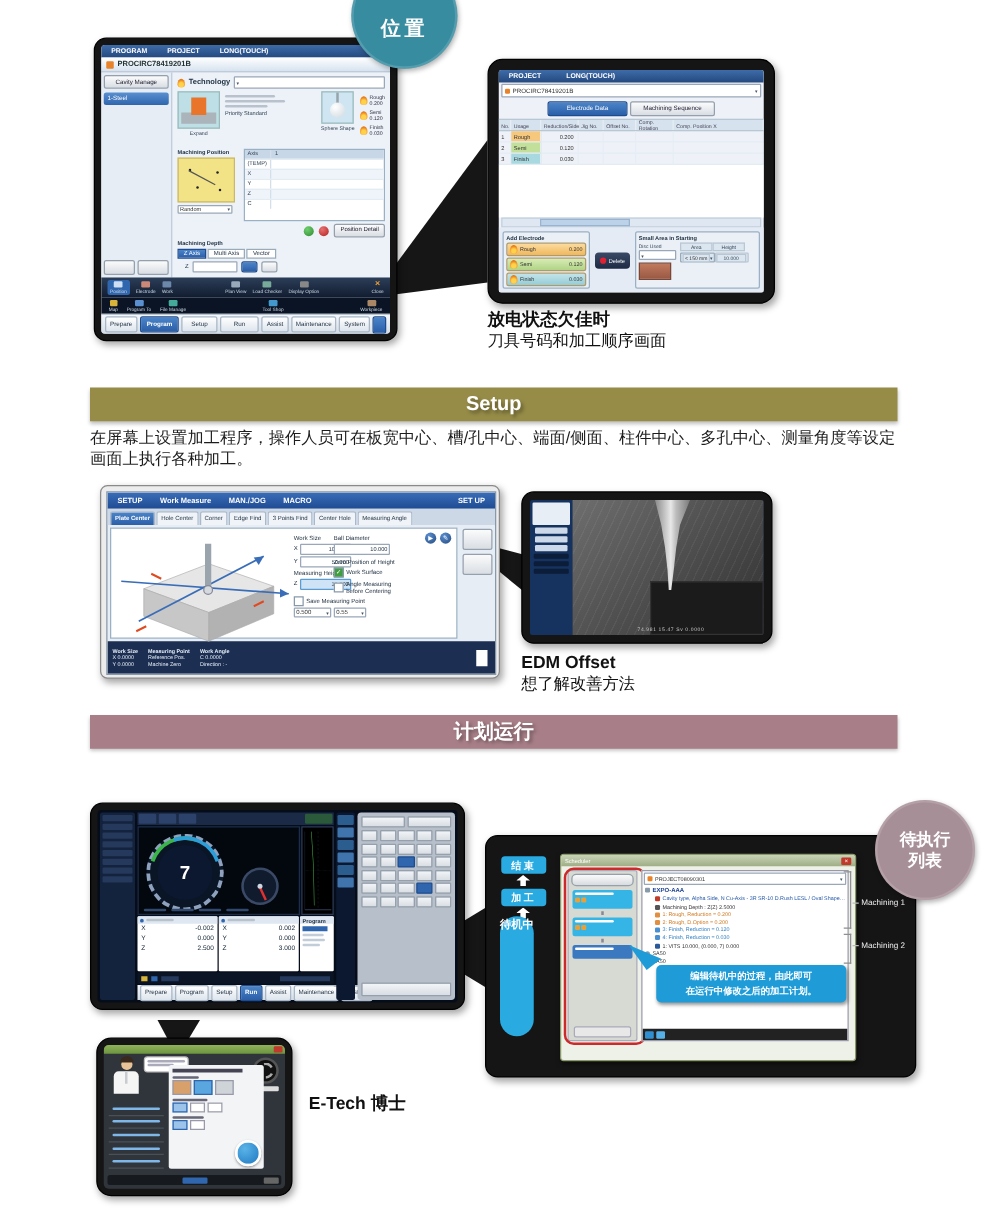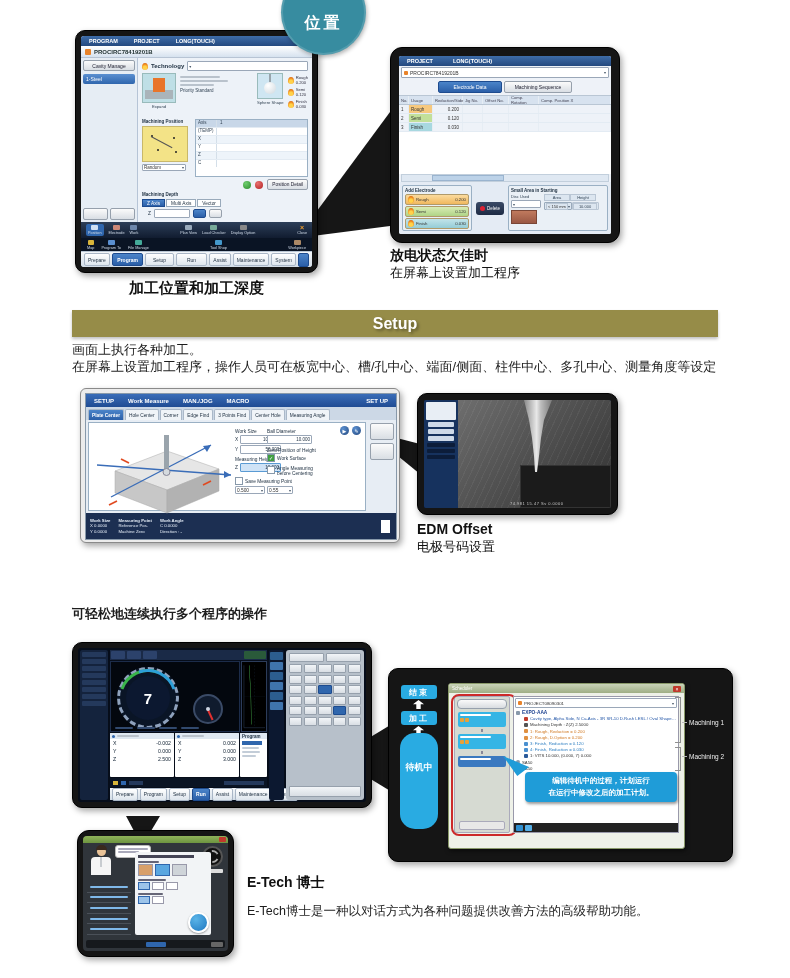--- a/index.html
+++ b/index.html
@@ -224,21 +224,21 @@
   #s5-kptop{display:flex;gap:2px;}
   #s5-kptop .key{flex:1;height:7px;background:linear-gradient(#f2f5f8,#d9dee4);border:1px solid #96a0ac;border-radius:1px;}
   #s5-kpbot{height:9px;background:linear-gradient(#f2f5f8,#d9dee4);border:1px solid #96a0ac;border-radius:1px;margin-top:auto;}
 
   
   #mon6{left:388px;top:668px;width:343px;height:192px;border-radius:10px;}
   .pill{position:absolute;background:#29abe2;border-radius:3px;color:#fff;font-weight:bold;
         display:flex;align-items:center;justify-content:center;}
   #p-end{left:12px;top:16px;width:36px;height:14px;font-size:8px;letter-spacing:2px;}
   #p-mach{left:12px;top:42px;width:36px;height:14px;font-size:8px;letter-spacing:2px;}
-  #p-stby{left:11px;top:64px;width:38px;height:96px;border-radius:15px;font-size:9px;align-items:flex-start;padding-top:28px;box-sizing:border-box;text-align:right;}
+  #p-stby{left:11px;top:64px;width:27px;height:96px;border-radius:15px;font-size:9px;align-items:flex-start;box-sizing:border-box;text-align:right;}
   .uarr{position:absolute;width:11px;height:9px;background:#fff;
         clip-path:polygon(50% 0,100% 48%,70% 48%,70% 100%,30% 100%,30% 48%,0 48%);}
   #ua1{left:24px;top:31px;}
   #ua2{left:24px;top:57px;}
   #s6-win{position:absolute;left:59px;top:14px;width:235px;height:164px;background:#eef1e8;
           border:1px solid #8a9a6a;border-radius:3px;box-shadow:1px 2px 4px rgba(0,0,0,.5);}
   #s6-title{height:9px;background:linear-gradient(#c9d3b8,#9fae85);display:flex;align-items:center;
             padding:0 3px;font-size:4.5px;color:#fff;border-radius:2px 2px 0 0;}
   #s6-title .x{margin-left:auto;width:8px;height:6px;background:#c0392b;color:#fff;font-size:5px;
                display:flex;align-items:center;justify-content:center;border-radius:1px;}
@@ -513,21 +513,20 @@
         <span class="mtab on" style="width:42px">Program</span>
         <span class="mtab" style="width:36px">Setup</span>
         <span class="mtab" style="width:42px">Run</span>
         <span class="mtab" style="width:20px">Assist</span>
         <span class="mtab" style="width:32px">Maintenance</span>
         <span class="mtab" style="width:22px">System</span>
         <span class="bluebtn" style="width:16px;height:12px;margin-left:auto"></span>
       </div>
     </div>
   </div>
-  <div class="cap-b" style="left:75px;top:279px;width:243px;text-align:center;font-size:15px">加工位置和加工深度</div>
 
   <div class="mon" id="mon2">
     <div id="scr2">
       <div id="s2-menu">
         <span>PROJECT</span>
         <span>LONG(TOUCH)</span>
       </div>
       <div class="dd" id="s2-combo">
         <span class="row" style="align-items:center;gap:2px">
             <span class="osq" style="width:4px;height:4px"></span>
@@ -622,28 +621,28 @@
                     <span>10.000</span>
                   </span>
               </div>
             </div>
           </div>
         </div>
       </div>
     </div>
   </div>
   <div class="cap-b" style="left:390px;top:247px">放电状态欠佳时</div>
-  <div class="cap-n" style="left:390px;top:264px">在屏幕上设置加工程序</div>
+  <div class="cap-n" style="left:390px;top:264px">刀具号码和加工顺序画面</div>
 
   <div class="secbar" id="bar-setup">
     <span>Setup</span>
   </div>
   <div class="desc" style="top:341px">
+    <div>在屏幕上设置加工程序，操作人员可在板宽中心、槽/孔中心、端面/侧面、柱件中心、多孔中心、测量角度等设定</div>
     <div>画面上执行各种加工。</div>
-    <div>在屏幕上设置加工程序，操作人员可在板宽中心、槽/孔中心、端面/侧面、柱件中心、多孔中心、测量角度等设定</div>
   </div>
 
   <div class="mon mon-lite" id="mon3">
     <div id="scr3">
       <div id="s3-menu">
         <span>SETUP</span>
         <span>Work Measure</span>
         <span>MAN./JOG</span>
         <span>MACRO</span>
         <span style="margin-left:auto">SET UP</span>
@@ -777,23 +776,25 @@
                 <stop offset="1" stop-color="#7a7a7a"></stop>
               </linearGradient>
             </defs>
           <polygon points="16,0 44,0 36,20 33,38 31,56 29,72 27,72 26,56 24,38 21,20" fill="url(#met)"></polygon>
         </svg>
         <span id="s4-ts">74.981  15.47  Sv  0.0000</span>
       </div>
     </div>
   </div>
   <div class="cap-b" style="left:417px;top:521px">EDM Offset</div>
-  <div class="cap-n" style="left:417px;top:538px">电极号码设置</div>
-
-  <div class="desc" style="top:605px;font-weight:bold">可轻松地连续执行多个程序的操作</div>
+  <div class="cap-n" style="left:417px;top:538px">想了解改善方法</div>
+
+  <div class="secbar" id="bar-run">
+    <span>计划运行</span>
+  </div>
 
   <div class="mon" id="mon5">
     <div id="scr5">
       <div id="s5-side">
           <div class="sb"></div>
           <div class="sb"></div>
           <div class="sb"></div>
           <div class="sb"></div>
           <div class="sb"></div>
           <div class="sb"></div>
@@ -1008,36 +1009,40 @@
           <div class="ti c-dark"><span class="ic" style="background:#8899aa;border-radius:50%"></span><span>SA50</span></div>
           <div class="ti c-dark"><span class="ic" style="background:#8899aa;border-radius:50%"></span><span>SA50</span></div>
         </div>
         <div id="s6-listbar">
           <span class="ic1"></span>
           <span class="ic1" style="background:#56b0e8"></span>
         </div>
       </div>
       <div id="s6-tail"></div>
       <div id="s6-bubble">
-        <span>编辑待机中的过程，计划运行</span>
+        <span>编辑待机中的过程，由此即可</span>
         <span>在运行中修改之后的加工计划。</span>
       </div>
     </div>
     <div class="brk" id="brk1"></div>
     <div class="brk" id="brk2"></div>
     <div class="machlab" id="ml1">
         <span class="dash"></span>
         <span>Machining 1</span>
       </div>
     <div class="machlab" id="ml2">
         <span class="dash"></span>
         <span>Machining 2</span>
       </div>
   </div>
 
+  <div class="badge" id="badge-pend">
+    <span>待执行</span>
+    <span>列表</span>
+  </div>
 
   <div class="mon" id="mon7">
     <div id="scr7">
       <div id="s7-title">
           <span class="x"></span>
         </div>
       <div id="s7-avatar">
           <div class="head"></div>
           <div class="coat"></div>
         </div>
@@ -1090,15 +1095,14 @@
         <div id="s7-blue"></div>
       </div>
       <div id="s7-bot">
         <span class="bb"></span>
         <span class="gb"></span>
       </div>
     </div>
   </div>
 
   <div class="cap-b" style="left:247px;top:874px">E-Tech 博士</div>
-  <div class="etech-line" style="top:903px">E-Tech博士是一种以对话方式为各种问题提供改善方法的高级帮助功能。</div>
 
 </div>
 
 </body></html>

